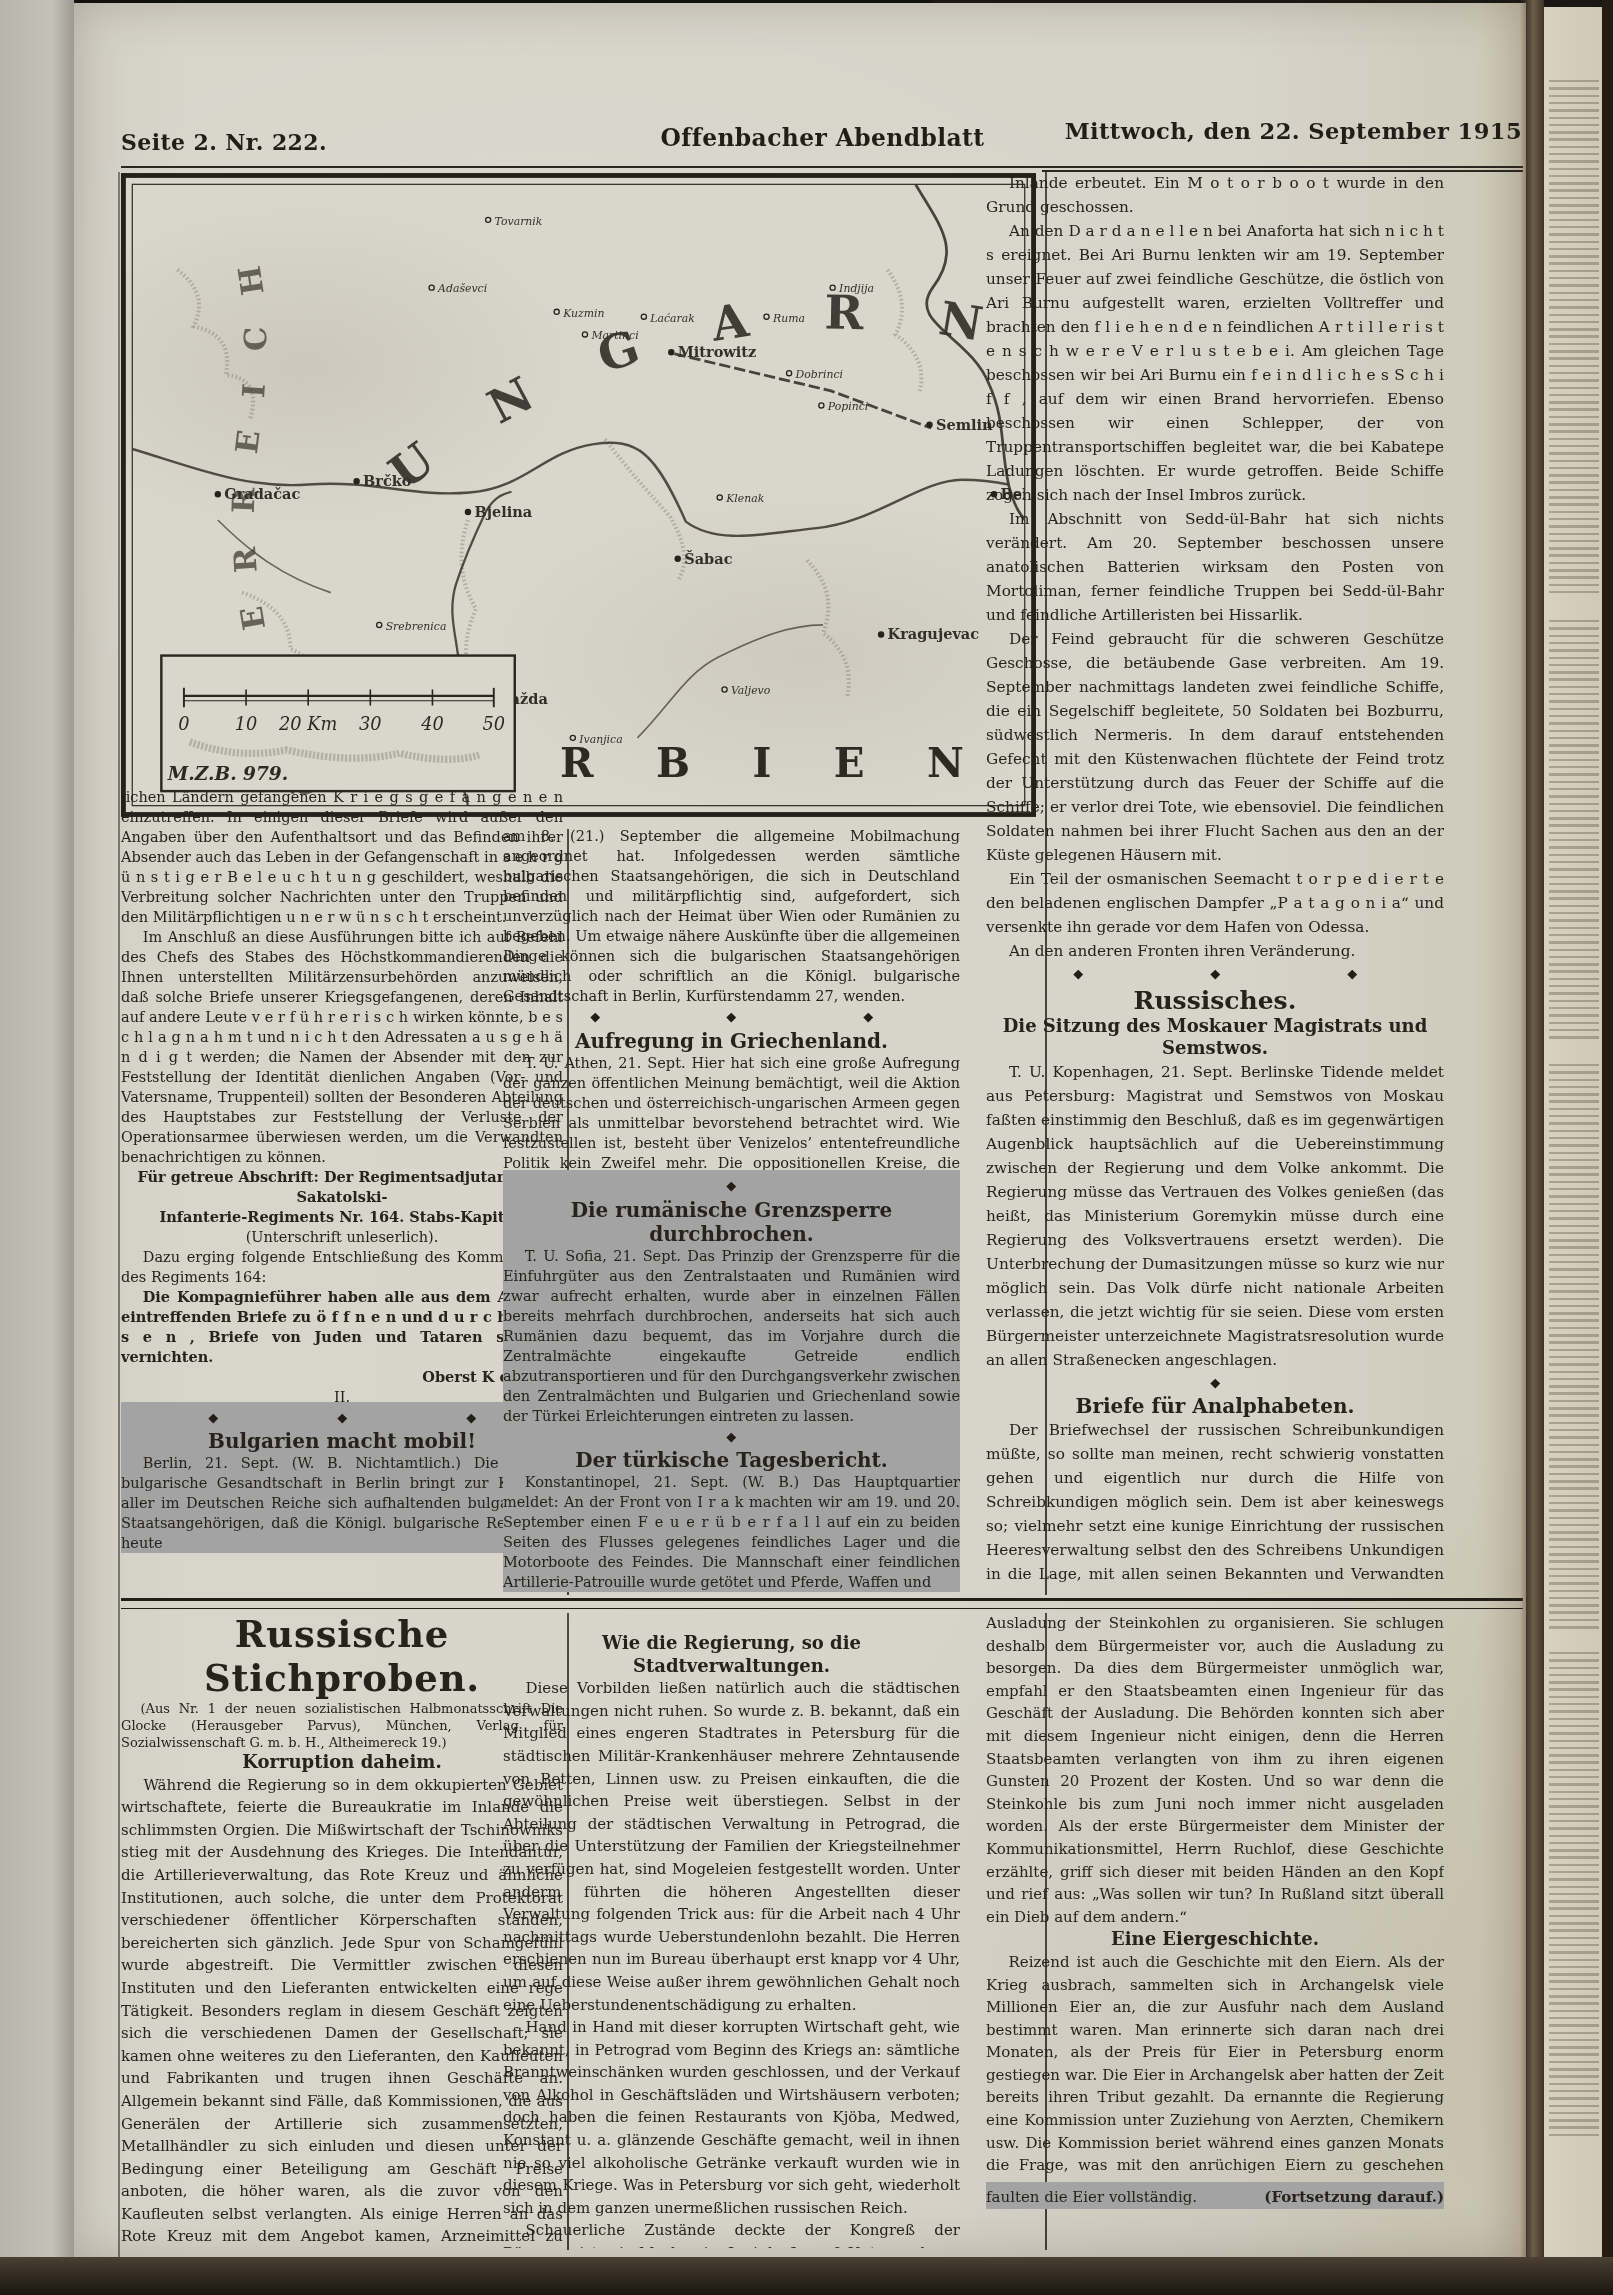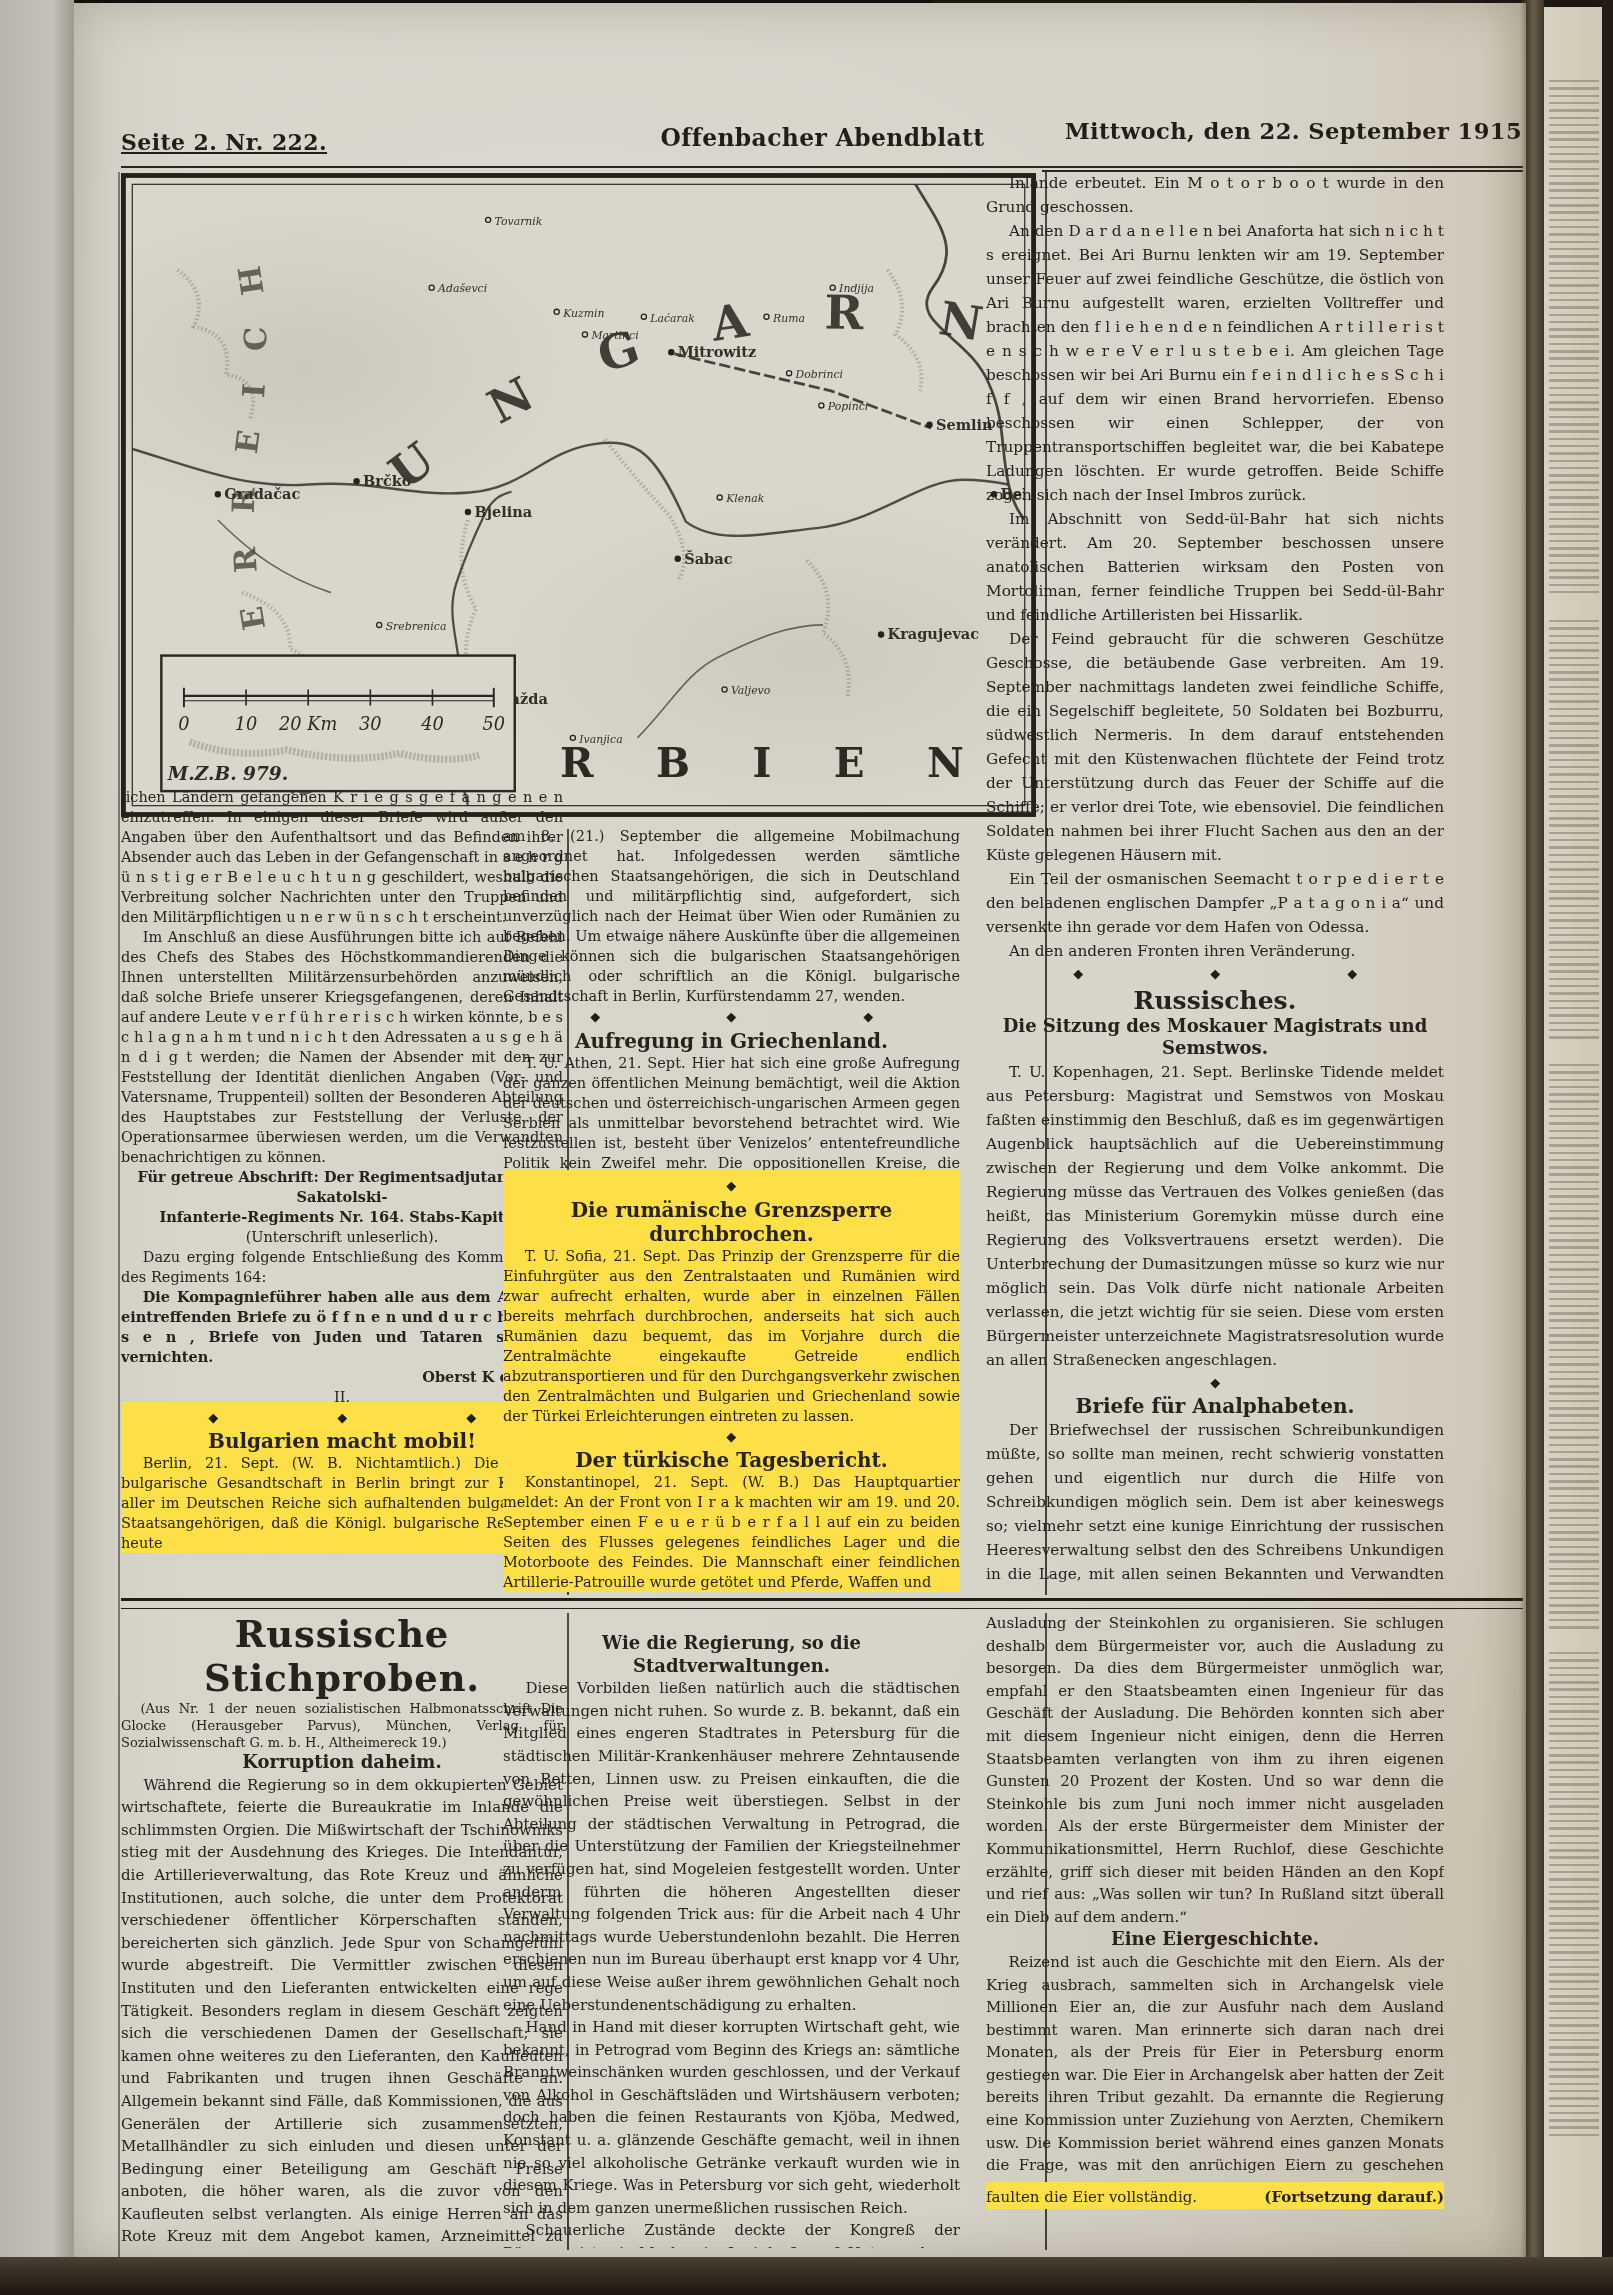--- a/index.html
+++ b/index.html
@@ -46,21 +46,21 @@
   .h-big{font-weight:bold;text-align:center;font-size:25px;line-height:29px;margin:13px 0 3.2px;text-indent:0!important;}
   .h-sub{font-weight:bold;text-align:center;font-size:18px;line-height:22.6px;margin:1.6px 0 8px;text-indent:0!important;}
   .h-mega{font-weight:bold;text-align:center;font-size:37px;line-height:44px;margin:8px 0 9.7px;
           letter-spacing:0.8px;text-indent:0!important;}
   .sig{text-align:right;font-weight:bold;margin:1.6px 0;text-indent:0!important;}
   .cen{text-align:center;text-indent:0!important;margin:1.6px 0;}
   .note{font-size:13px;line-height:17px;text-indent:1.2em;margin:3.2px 0 4.8px;}
   .sep{display:flex;justify-content:space-between;padding:8px 89px;align-items:center;}
   .sep i{width:6.5px;height:6.5px;background:#211e18;transform:rotate(45deg);display:block;}
   .sep.one{justify-content:center;}
-  .patch{position:absolute;left:0;right:0;bottom:0;background:#fde047;padding-top:4.8px;}
+  .patch{position:absolute;left:0;right:0;bottom:0;background:#a3a3a3;padding-top:4.8px;}
   .lastline{display:flex;justify-content:space-between;font-weight:bold;text-indent:0!important;}
   
   #map-box{position:absolute;left:121px;top:173px;width:915px;height:644px;
         background:
           radial-gradient(403px 242px at 20% 30%,rgba(120,112,95,.14),transparent 70%),
           radial-gradient(484px 242px at 75% 75%,rgba(120,112,95,.12),transparent 70%),
           #d9d6cb;}
   #map-box svg{display:block;}
   text{font-family:"DejaVu Serif",serif;}
   .town-lbl{fill:#33302a;}
@@ -68,21 +68,21 @@
 </style>
 </head>
 <body>
 
 <div id="scan">
   <div class="bed-left"></div>
   <div class="bar-top"></div>
 
   <div id="sheet">
 
-    <div class="abs hdr" style="left:47px;top:126px;text-decoration:underline;">Seite 2.  Nr. 222.</div>
+    <div class="abs hdr" style="left:47px;top:126px;">Seite 2.  Nr. 222.</div>
     <div class="abs hdr" style="left:47px;top:121px;width:1403px;text-align:center;font-size:23.4px;">Offenbacher Abendblatt</div>
     <div class="abs hdr" style="left:855px;top:115px;width:593px;text-align:right;font-size:22.6px;">Mittwoch, den 22. September 1915</div>
     <div class="rule-h" style="left:47px;top:163px;width:1402px;height:1.6px;"></div>
     <div class="rule-h" style="left:968px;top:167px;width:481px;height:1.6px;"></div>
 
     <div class="vrule" style="left:44px;top:169px;height:2085px;opacity:.55;"></div>
     <div class="vrule" style="left:971px;top:169px;height:1423px;"></div>
     <div class="vrule" style="left:493px;top:826px;height:766px;"></div>
     <div class="dbl-rule" style="left:47px;top:1595px;width:1402px;"></div>
     <div class="vrule" style="left:493px;top:1610px;height:637px;"></div>

